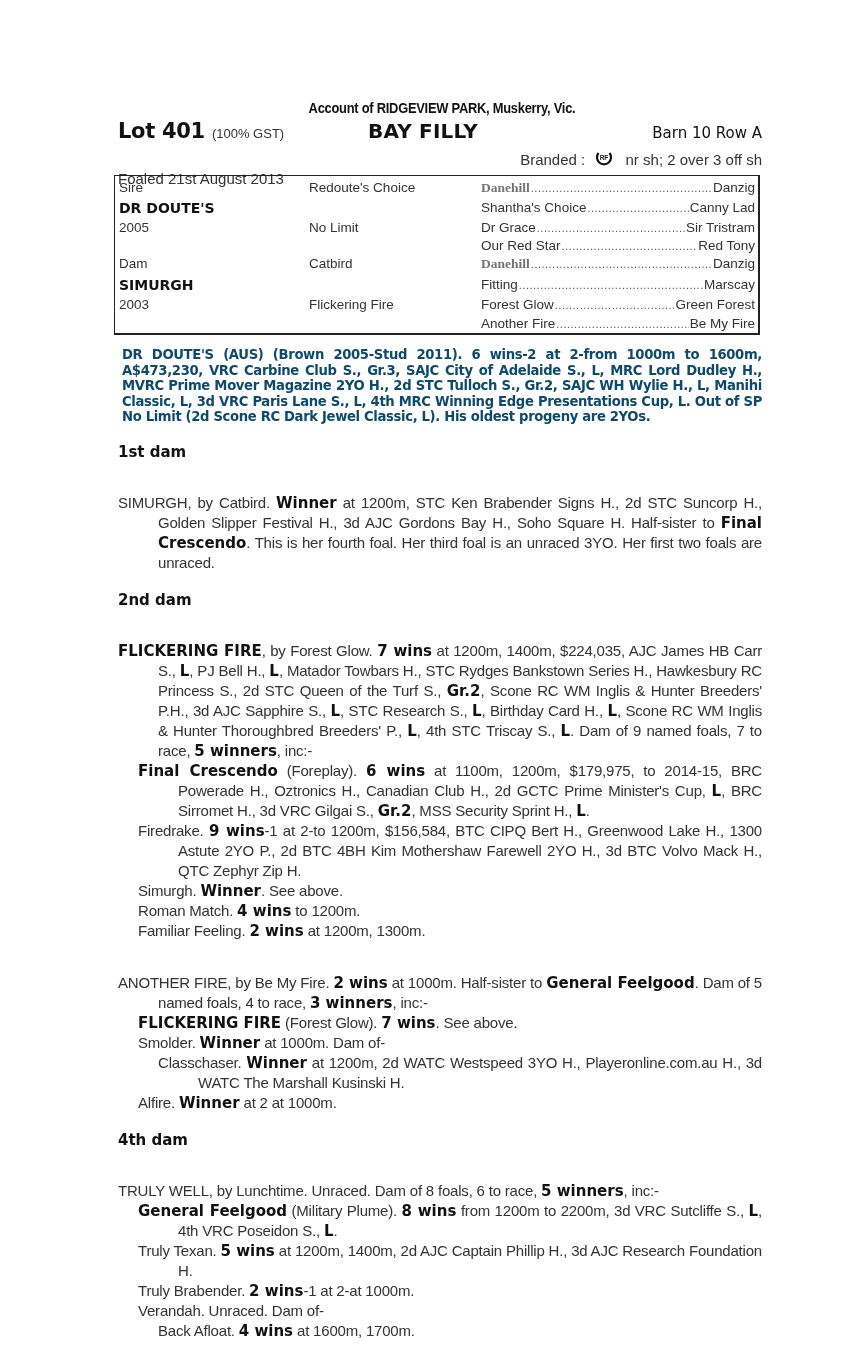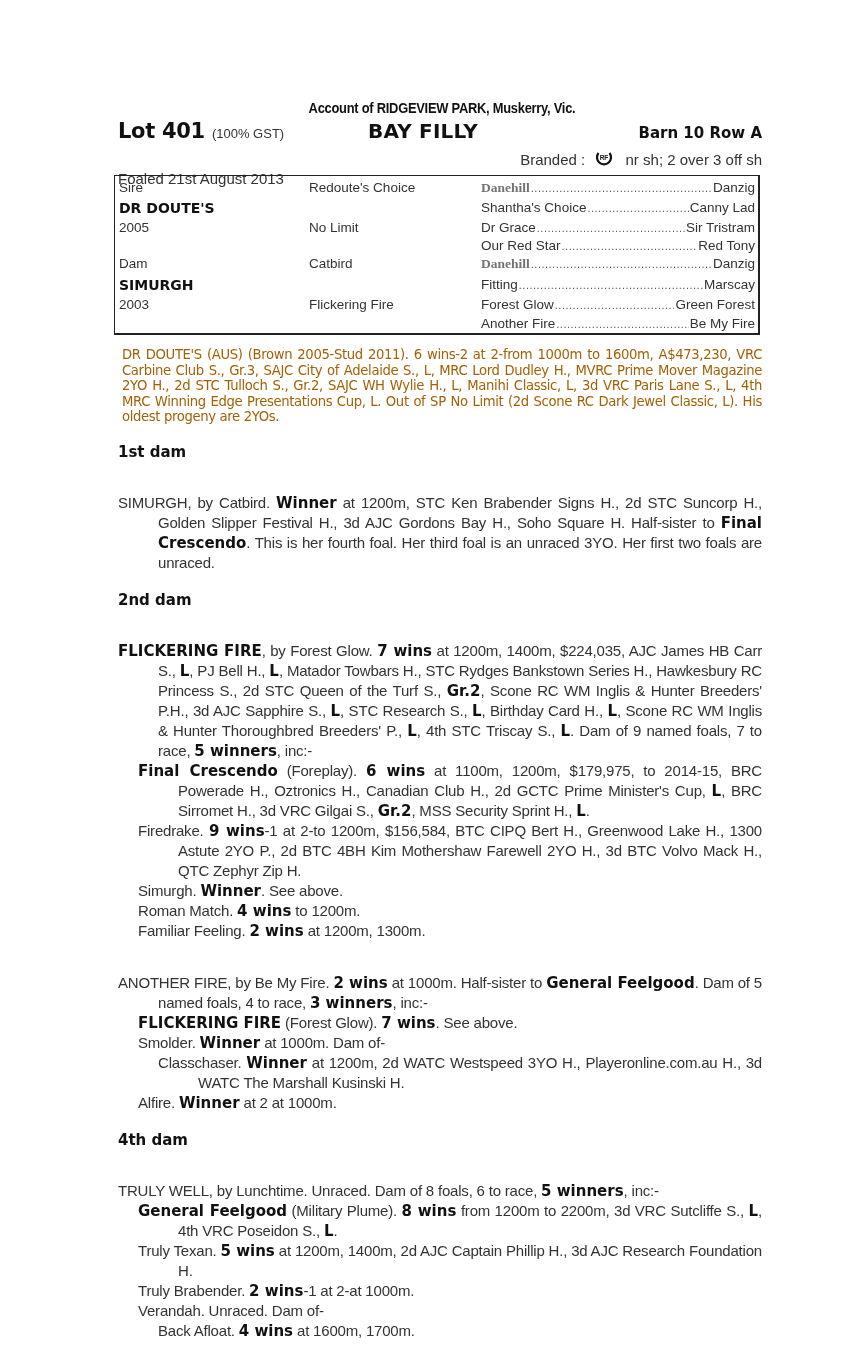--- a/index.html
+++ b/index.html
@@ -6,39 +6,39 @@
   body { width: 860px; height: 1356px; position: relative; overflow: hidden;
          font-family: "Liberation Sans", sans-serif; color: #111; }
   .page { position: absolute; left: 118px; top: 98px; width: 644px; }
 
   .account { text-align: center; font-weight: bold; font-size: 15px; letter-spacing: -0.3px;
              transform: scaleX(0.86); transform-origin: center; margin-left: 4px; height: 20px; line-height: 20px; }
   .lot-row { position: relative; height: 26px; margin-top: 1px; }
   .lot { position: absolute; left: 0; top: 0; font-family: "DejaVu Sans", sans-serif; font-weight: bold; font-size: 21px; letter-spacing: -0.3px; }
   .gst { font-family: "Liberation Sans", sans-serif; font-weight: normal; font-size: 13px; color: #333; letter-spacing: 0; }
   .filly { position: absolute; left: 250px; top: 0; font-family: "DejaVu Sans", sans-serif; font-weight: bold; font-size: 20px; letter-spacing: 0.2px; }
-  .barn { position: absolute; right: 0; top: 5px; font-family: "DejaVu Sans", sans-serif; font-weight: bold; font-size: 15px; }
+  .barn { position: absolute; right: 0; top: 5px; font-family: "DejaVu Sans", sans-serif; font-weight: normal; font-size: 15px; }
 
   .foaled-row { position: relative; height: 24px; font-size: 15px; color: #333; }
   .foaled { position: absolute; left: 0; top: 4px; margin-top: 21px; }
   .branded { position: absolute; right: 0; top: 4px; white-space: nowrap; }
   .brand-icon { display: inline-block; width: 18px; height: 18px; vertical-align: -2px; margin: 0 8px 0 6px; }
 
   .pedigree { position: relative; margin-top: 6px; margin-left: -4px; width: 646px; height: 160px;
               border: 1px solid #222; border-right: 2px solid #222; border-bottom: 2px solid #222; box-sizing: border-box; padding-left: 14px; }
   .ped-cell { position: absolute; font-size: 13.5px; color: #333; white-space: nowrap; line-height: 20px; }
   .ped-bold { font-family: "DejaVu Sans", sans-serif; font-weight: bold; color: #111; font-size: 14px; }
   .ped-gg { position: absolute; left: 366px; width: 274px; font-size: 13.5px; color: #333; line-height: 20px; display: flex; }
   .ped-gg .n { white-space: nowrap; }
   .ped-gg .dots { flex: 1; overflow: hidden; white-space: nowrap; color: #555; letter-spacing: 0.5px; font-size: 11px; margin: 0 1px; }
   .ped-gg .s { white-space: nowrap; }
   .ped-gg .nb { font-family: Liberation Serif, serif; font-weight: bold; color: #737373; font-size: 13.5px; }
 
-  .sire-para { margin: 12px 0 0 4px; font-family: "DejaVu Sans", sans-serif; font-weight: normal; font-size: 13.2px;
-               line-height: 15.5px; letter-spacing: -0.35px; color: #a16207; text-align: justify; }
+  .sire-para { margin: 12px 0 0 4px; font-family: "DejaVu Sans", sans-serif; font-weight: bold; font-size: 13.2px;
+               line-height: 15.5px; letter-spacing: -0.35px; color: #0c4a6e; text-align: justify; }
 
   .sect { margin-top: 18px; }
   .sect-h { font-family: "DejaVu Sans", sans-serif; font-weight: bold; font-size: 15px; line-height: 18px; color: #111; }
   .txt { font-size: 15px; line-height: 20px; color: #333; text-align: justify; letter-spacing: -0.2px; }
   .b { font-family: "DejaVu Sans", sans-serif; font-weight: bold; color: #111; letter-spacing: 0; }
   .i0 { padding-left: 40px; text-indent: -40px; margin-top: 32px; }
   .i1 { margin-left: 20px; padding-left: 40px; text-indent: -40px; }
   .i2 { margin-left: 40px; padding-left: 40px; text-indent: -40px; }
 </style>
 </head>

